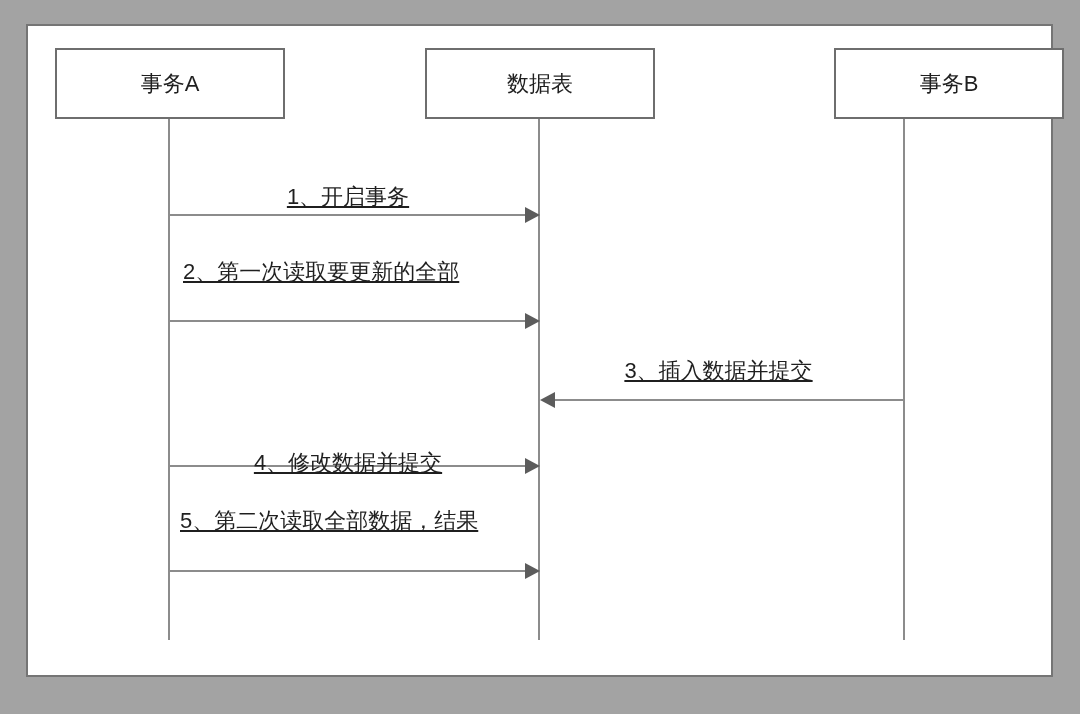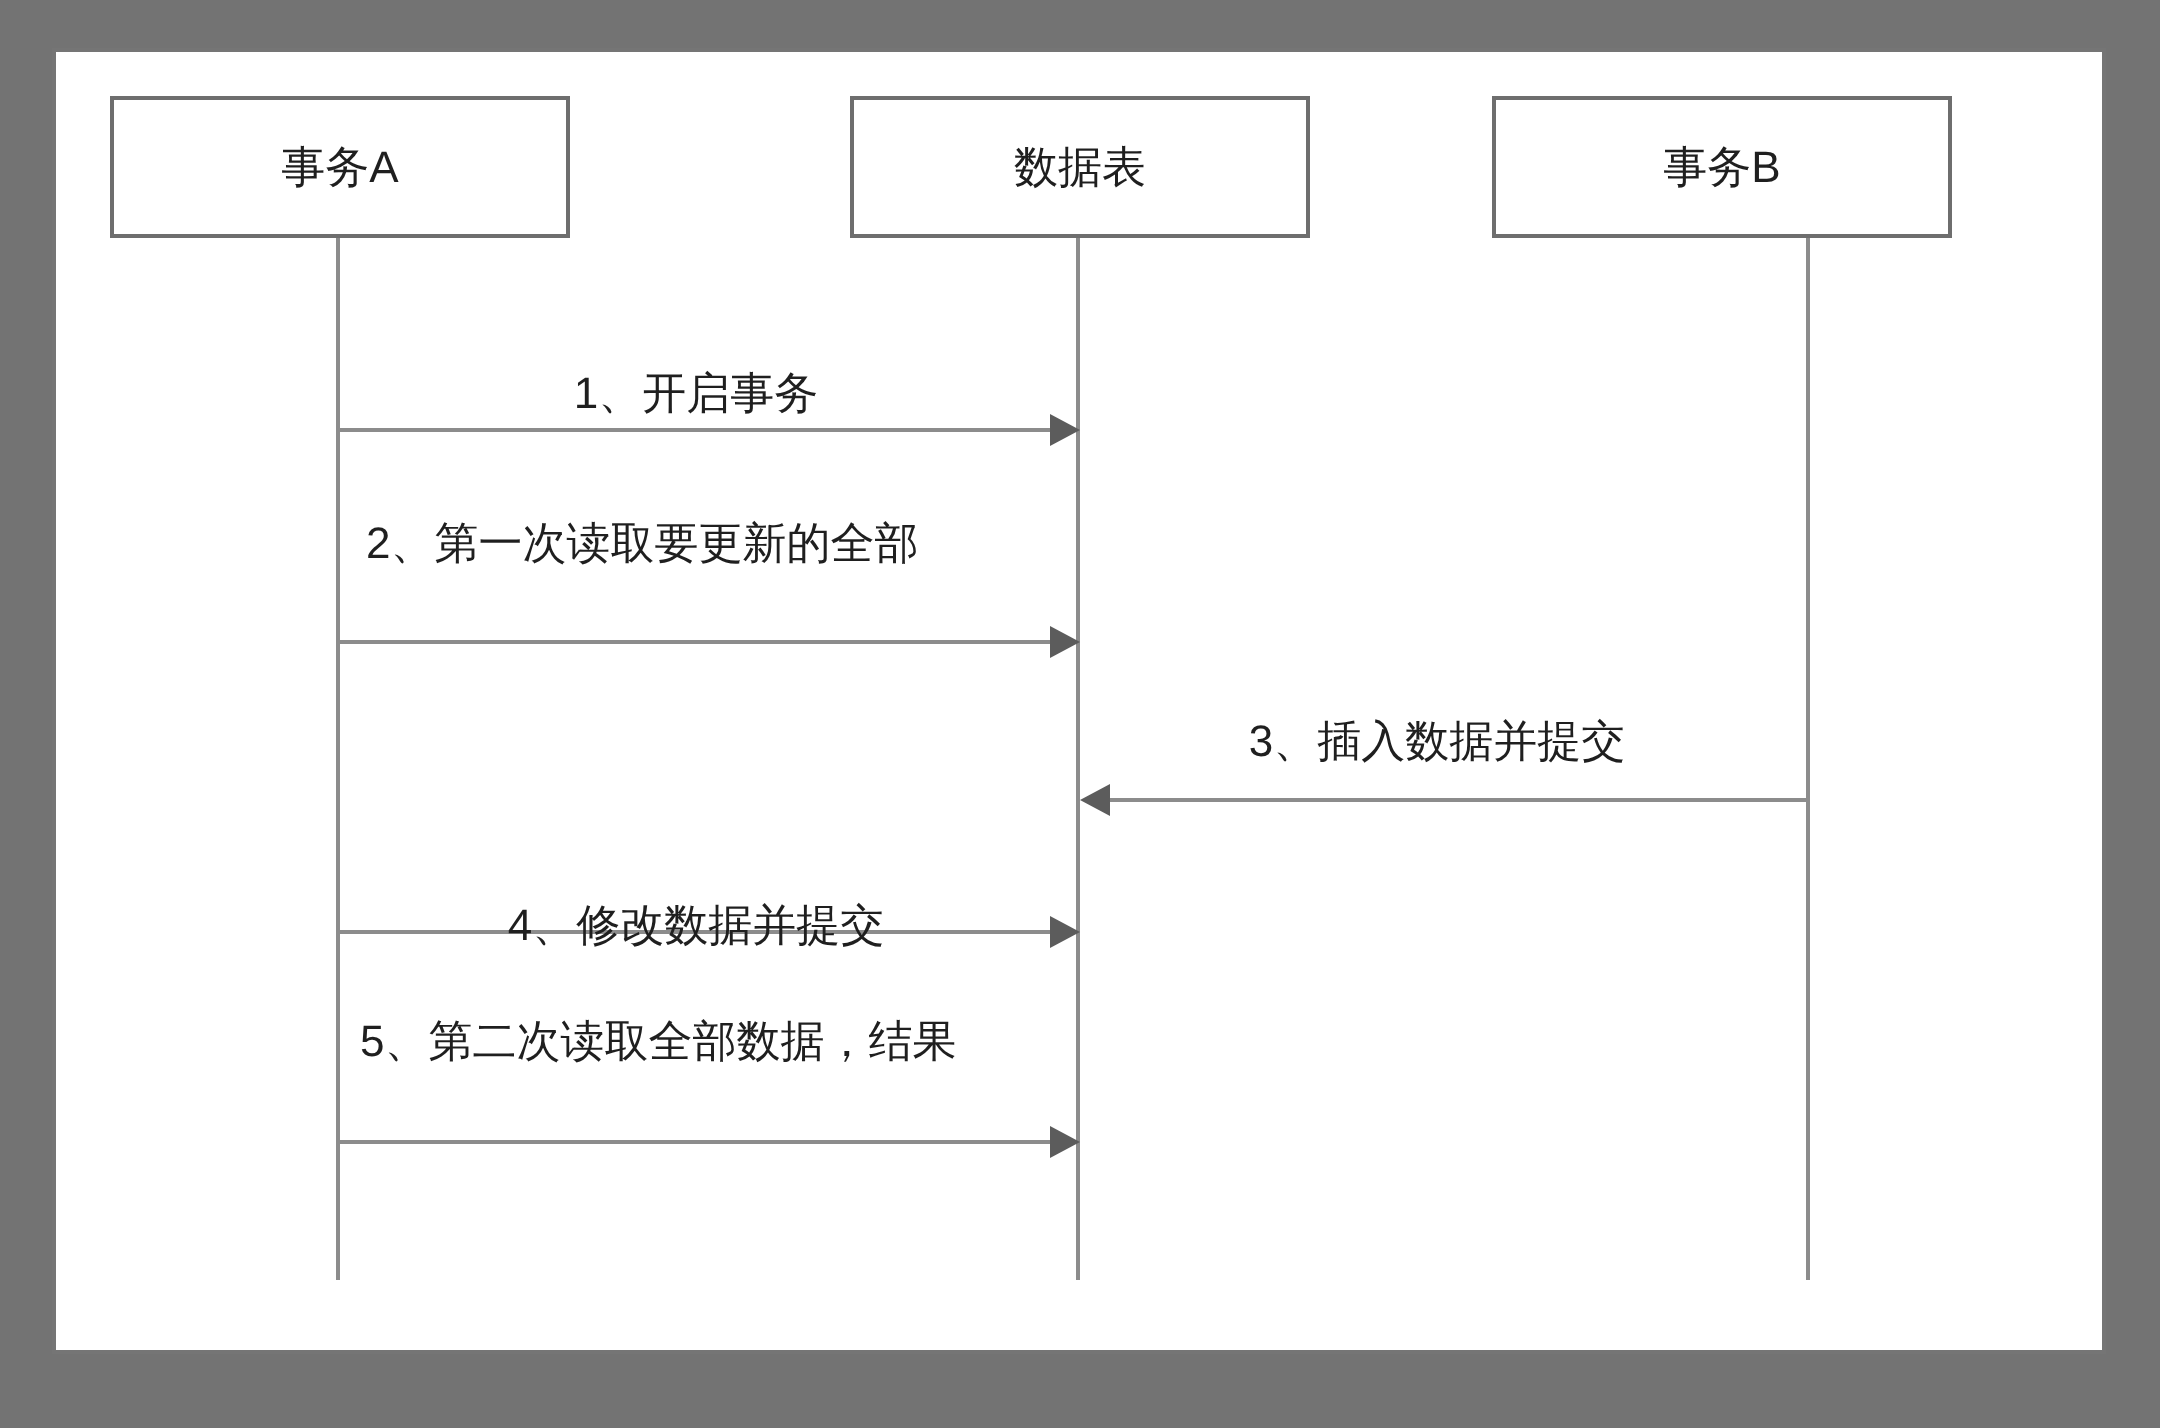--- a/index.html
+++ b/index.html
@@ -5,21 +5,21 @@
   html, body {
     margin: 0;
     padding: 0;
     background: #ffffff;
     font-family: "Liberation Sans", "DejaVu Sans", sans-serif;
   }
   .stage {
     position: relative;
     width: 1080px;
     height: 714px;
-    background: #737373;
+    background: #a3a3a3;
     overflow: hidden;
   }
   .frame {
     position: absolute;
     left: 26px;
     top: 24px;
     width: 1027px;
     height: 653px;
     border: 2px solid #757575;
     background: #ffffff;
@@ -35,21 +35,21 @@
     box-sizing: border-box;
     display: flex;
     align-items: center;
     justify-content: center;
     font-size: 22px;
     color: #1f1f1f;
     z-index: 2;
   }
   .actor-a    { left: 55px;  }
   .actor-tbl  { left: 425px; }
-  .actor-b    { left: 746px; }
+  .actor-b    { left: 834px; }
   .lifeline {
     position: absolute;
     top: 119px;
     width: 2px;
     height: 521px;
     background: #8c8c8c;
     z-index: 1;
   }
   .lifeline-a   { left: 168px; }
   .lifeline-tbl { left: 538px; }
@@ -70,20 +70,21 @@
   }
   .head-right { border-left: 15px solid #5c5c5c; }
   .head-left  { border-right: 15px solid #5c5c5c; }
   .msg-label {
     position: absolute;
     font-size: 22px;
     line-height: 33px;
     color: #1f1f1f;
     white-space: nowrap;
     z-index: 3;
+    text-decoration: underline;
   }
   .centered { text-align: center; }
   
   .m1-line { left: 170px; top: 214px; width: 356px; }
   .m1-head { left: 525px; top: 207px; }
   .m1-label { left: 170px; top: 180px; width: 356px; }
 
   .m2-line { left: 170px; top: 320px; width: 356px; }
   .m2-head { left: 525px; top: 313px; }
   .m2-label { left: 183px; top: 255px; }

